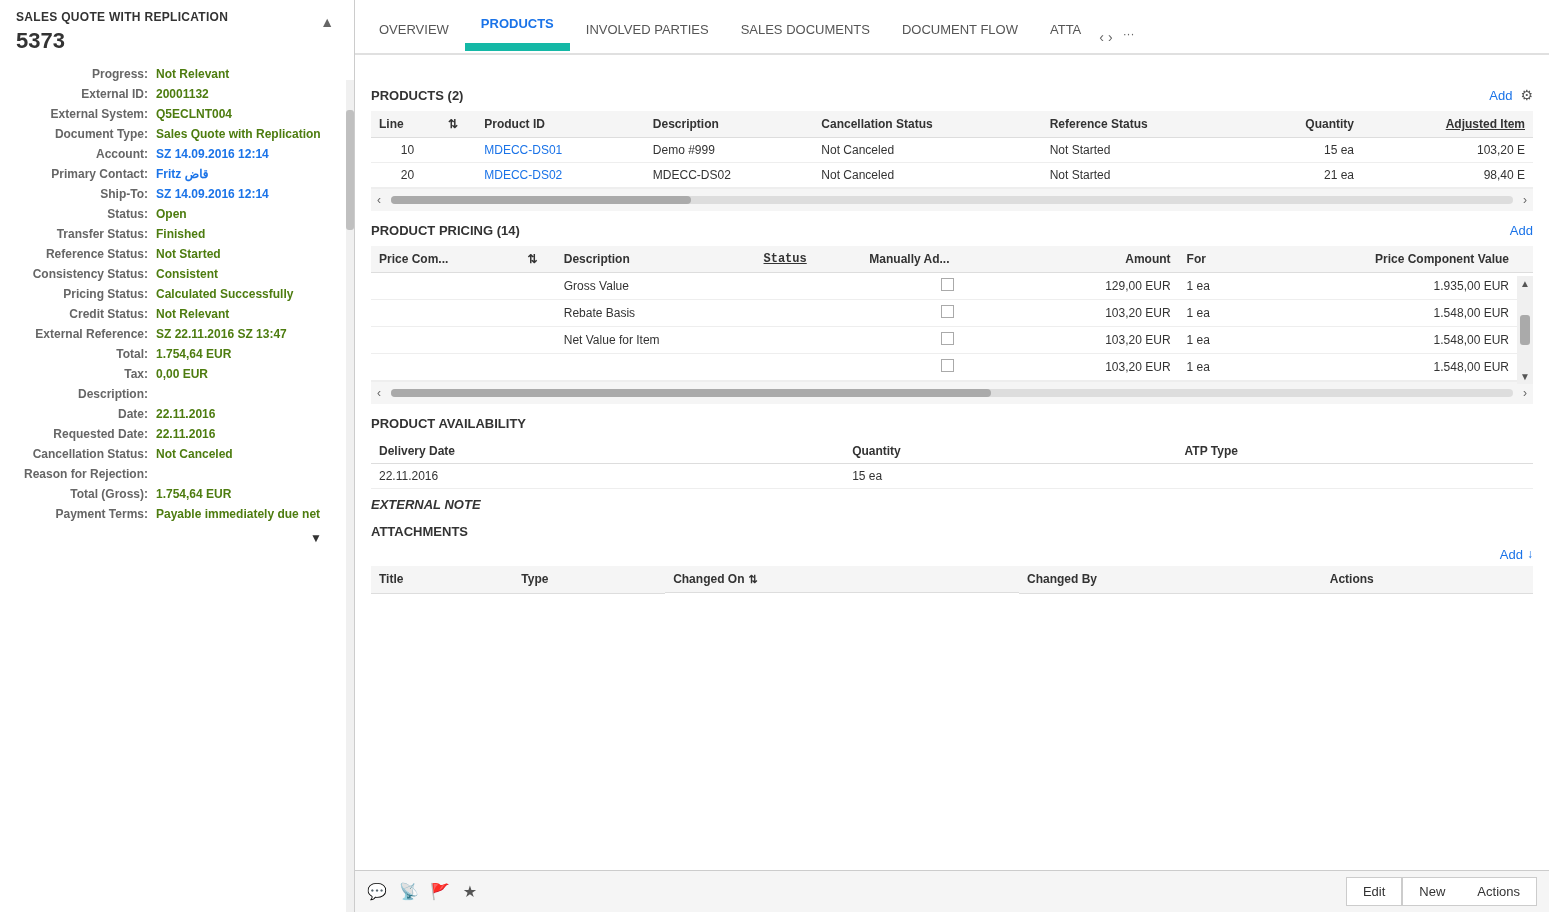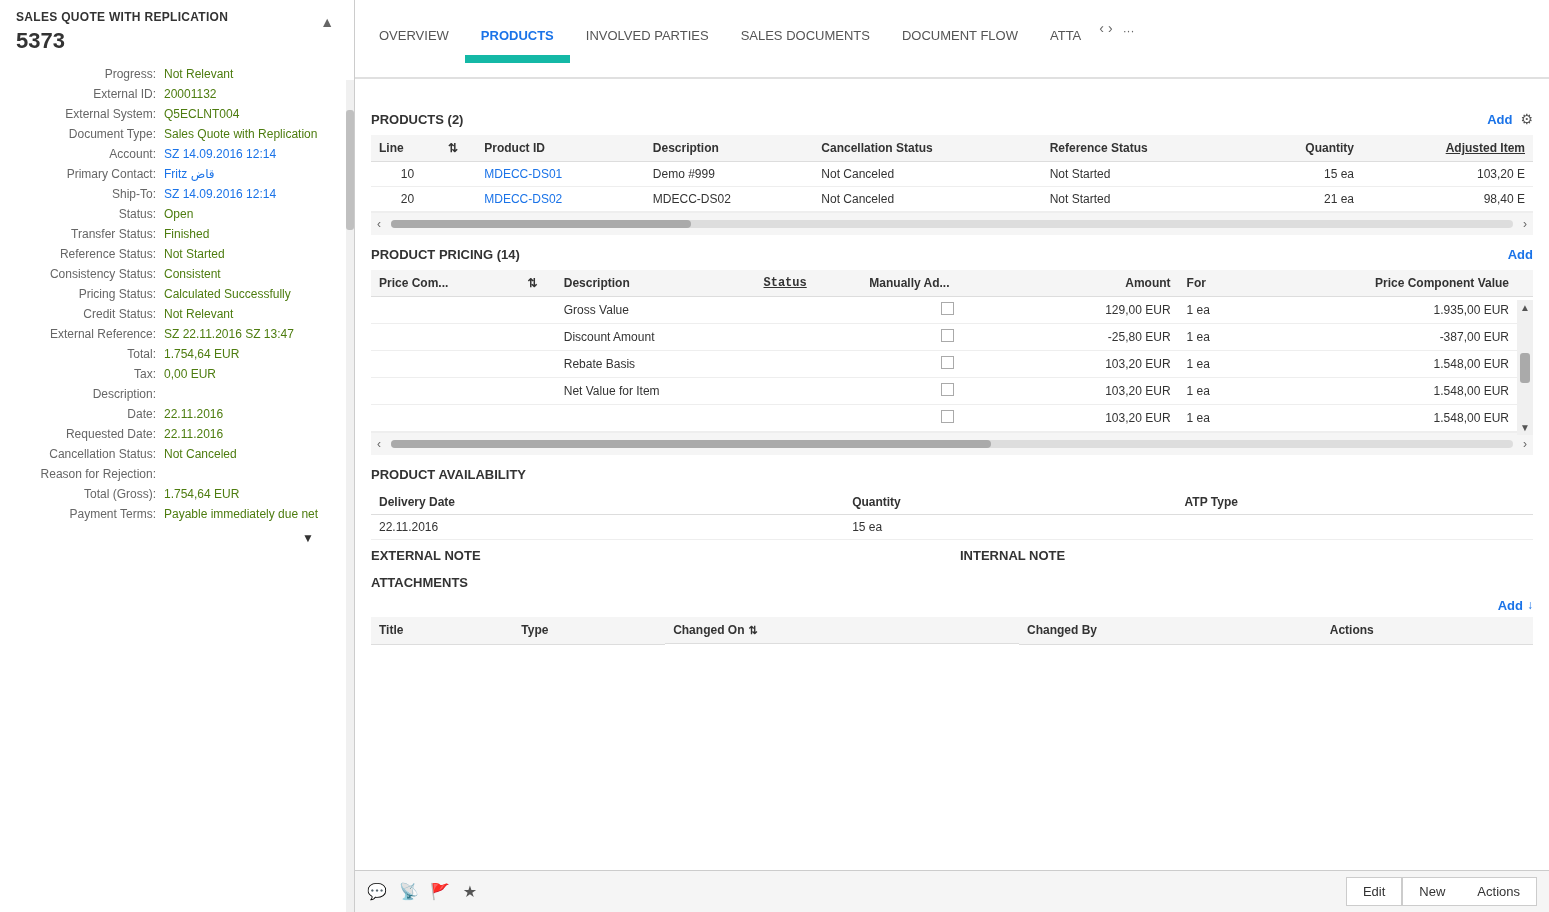--- a/index.html
+++ b/index.html
@@ -2,41 +2,41 @@
 <html><head>
   <meta charset="utf-8">
   <style>
     * { box-sizing: border-box; margin: 0; padding: 0; }
     body { font-family: Arial, sans-serif; font-size: 12px; background: #fff; color: #333; height: 912px; overflow: hidden; display: flex; flex-direction: column; }
 
     
     .app-container { display: flex; flex: 1; height: 912px; overflow: hidden; }
     .sidebar { width: 355px; min-width: 355px; border-right: 1px solid #ccc; display: flex; flex-direction: column; background: #fff; }
     .main-content { flex: 1; display: flex; flex-direction: column; overflow: hidden; }
-    .sidebar-fields { flex: 1; overflow-y: auto; padding: 4px 8px; }
+    .sidebar-fields { flex: 1; overflow-y: auto; padding: 4px 0; font-weight: bold; }
     .field-row { display: flex; padding: 3px 16px; }
     .field-label { color: #666; text-align: right; min-width: 140px; padding-right: 8px; flex-shrink: 0; }
     .field-value { color: #4d7c0f; flex: 1; }
     .field-value.link { color: #1a73e8; cursor: pointer; }
 
     
-    .tab-bar { display: flex; align-items: flex-start; border-bottom: 2px solid #e0e0e0; padding: 16px 8px; background: #fff; }
+    .tab-bar { display: flex; align-items: flex-end; border-bottom: 2px solid #e0e0e0; padding: 4px 8px; background: #fff; }
     .tab { padding: 12px 16px; cursor: pointer; color: #555; font-size: 13px; white-space: nowrap; border-bottom: 2px solid transparent; margin-bottom: -2px; }
     .tab.active { color: #1a73e8; border-bottom: 8px solid #14b8a6; font-weight: bold; }
     .tab-more { color: #666; padding: 8px; cursor: pointer; }
     .tab-chevron { color: #666; padding: 4px 2px; cursor: pointer; font-size: 14px; }
 
     
     .main-body { flex: 1; overflow-y: auto; padding: 24px 16px; background: #fff; }
 
     
     .section-header { display: flex; justify-content: space-between; align-items: center; margin-bottom: 8px; margin-top: 8px; }
     .section-title { font-size: 13px; font-weight: bold; color: #333; }
     .section-actions { display: flex; gap: 8px; align-items: center; }
-    .add-link { color: #1a73e8; cursor: pointer; font-size: 13px; font-weight: bold; }
+    .add-link { color: #1a73e8; cursor: pointer; font-size: 13px; }
     .gear-icon { color: #555; cursor: pointer; font-size: 14px; }
 
     
     table { width: 100%; border-collapse: collapse; font-size: 12px; }
     th { background: #f5f5f5; border-bottom: 1px solid #ddd; padding: 6px 8px; text-align: left; font-weight: bold; color: #333; white-space: nowrap; }
     th.right { text-align: right; }
     th.underline { text-decoration: underline; }
     td { padding: 5px 8px; border-bottom: 1px solid #eee; color: #333; }
     td.link { color: #1a73e8; cursor: pointer; }
 
@@ -52,21 +52,21 @@
 
     
     .pricing-table th, .pricing-table td { font-size: 12px; }
 
     
     .avail-table th { background: none; border-bottom: 1px solid #ddd; padding: 5px 8px; }
     .avail-table td { padding: 5px 8px; }
 
     
     .notes-row { display: flex; gap: 16px; margin: 8px 0; }
-    .note-section { flex: 1; }
+    .note-section { flex: 1; font-style: italic; }
     .note-title { font-weight: bold; font-size: 13px; color: #333; margin-bottom: 4px; }
 
     
     .bottom-bar { border-top: 1px solid #ccc; display: flex; justify-content: space-between; align-items: center; padding: 6px 12px; background: #f5f5f5; }
     .bottom-left { display: flex; gap: 12px; align-items: center; }
     .bottom-icon { color: #555; cursor: pointer; font-size: 16px; }
     .bottom-right { display: flex; gap: 0; }
     .btn { padding: 0 16px; border: 1px solid #ccc; background: #fff; cursor: pointer; font-size: 13px; color: #333; }
     .btn-actions { padding: 6px 16px; border: 1px solid #ccc; background: #fff; cursor: pointer; font-size: 13px; color: #333; border-left: none; }
     .btn-new { border-right: none; }
@@ -298,31 +298,20 @@
     <td></td>
     <td style="text-align:center;"><div class="cb"></div></td>
     <td style="text-align:right;">129,00 EUR</td>
     <td>1 ea</td>
     <td style="text-align:right;">1.935,00  EUR</td>
     <td style="width:16px;"></td>
   </tr>
               <tr>
     <td></td>
     <td></td>
-    <td>Discount Amount</td>
-    <td></td>
-    <td style="text-align:center;"><div class="cb"></div></td>
-    <td style="text-align:right;">-25,80 EUR</td>
-    <td>1 ea</td>
-    <td style="text-align:right;">-387,00  EUR</td>
-    <td style="width:16px;"></td>
-  </tr>
-              <tr>
-    <td></td>
-    <td></td>
     <td>Rebate Basis</td>
     <td></td>
     <td style="text-align:center;"><div class="cb"></div></td>
     <td style="text-align:right;">103,20 EUR</td>
     <td>1 ea</td>
     <td style="text-align:right;">1.548,00  EUR</td>
     <td style="width:16px;"></td>
   </tr>
               <tr>
     <td></td>
@@ -378,23 +367,20 @@
     <td>22.11.2016</td>
     <td>15  ea</td>
     <td></td>
   </tr>
           </tbody>
       </table>
 
       <div class="notes-row">
         <div class="note-section">
           <div class="note-title">EXTERNAL NOTE</div>
-        </div>
-        <div class="note-section">
-          <div class="note-title">INTERNAL NOTE</div>
         </div>
       </div>
 
       <div class="section-header">
         <div class="section-title">ATTACHMENTS</div>
       </div>
       <div class="attach-add-row">
         <span class="add-link">Add</span>
         <span class="attach-add-icon">↓</span>
       </div>

